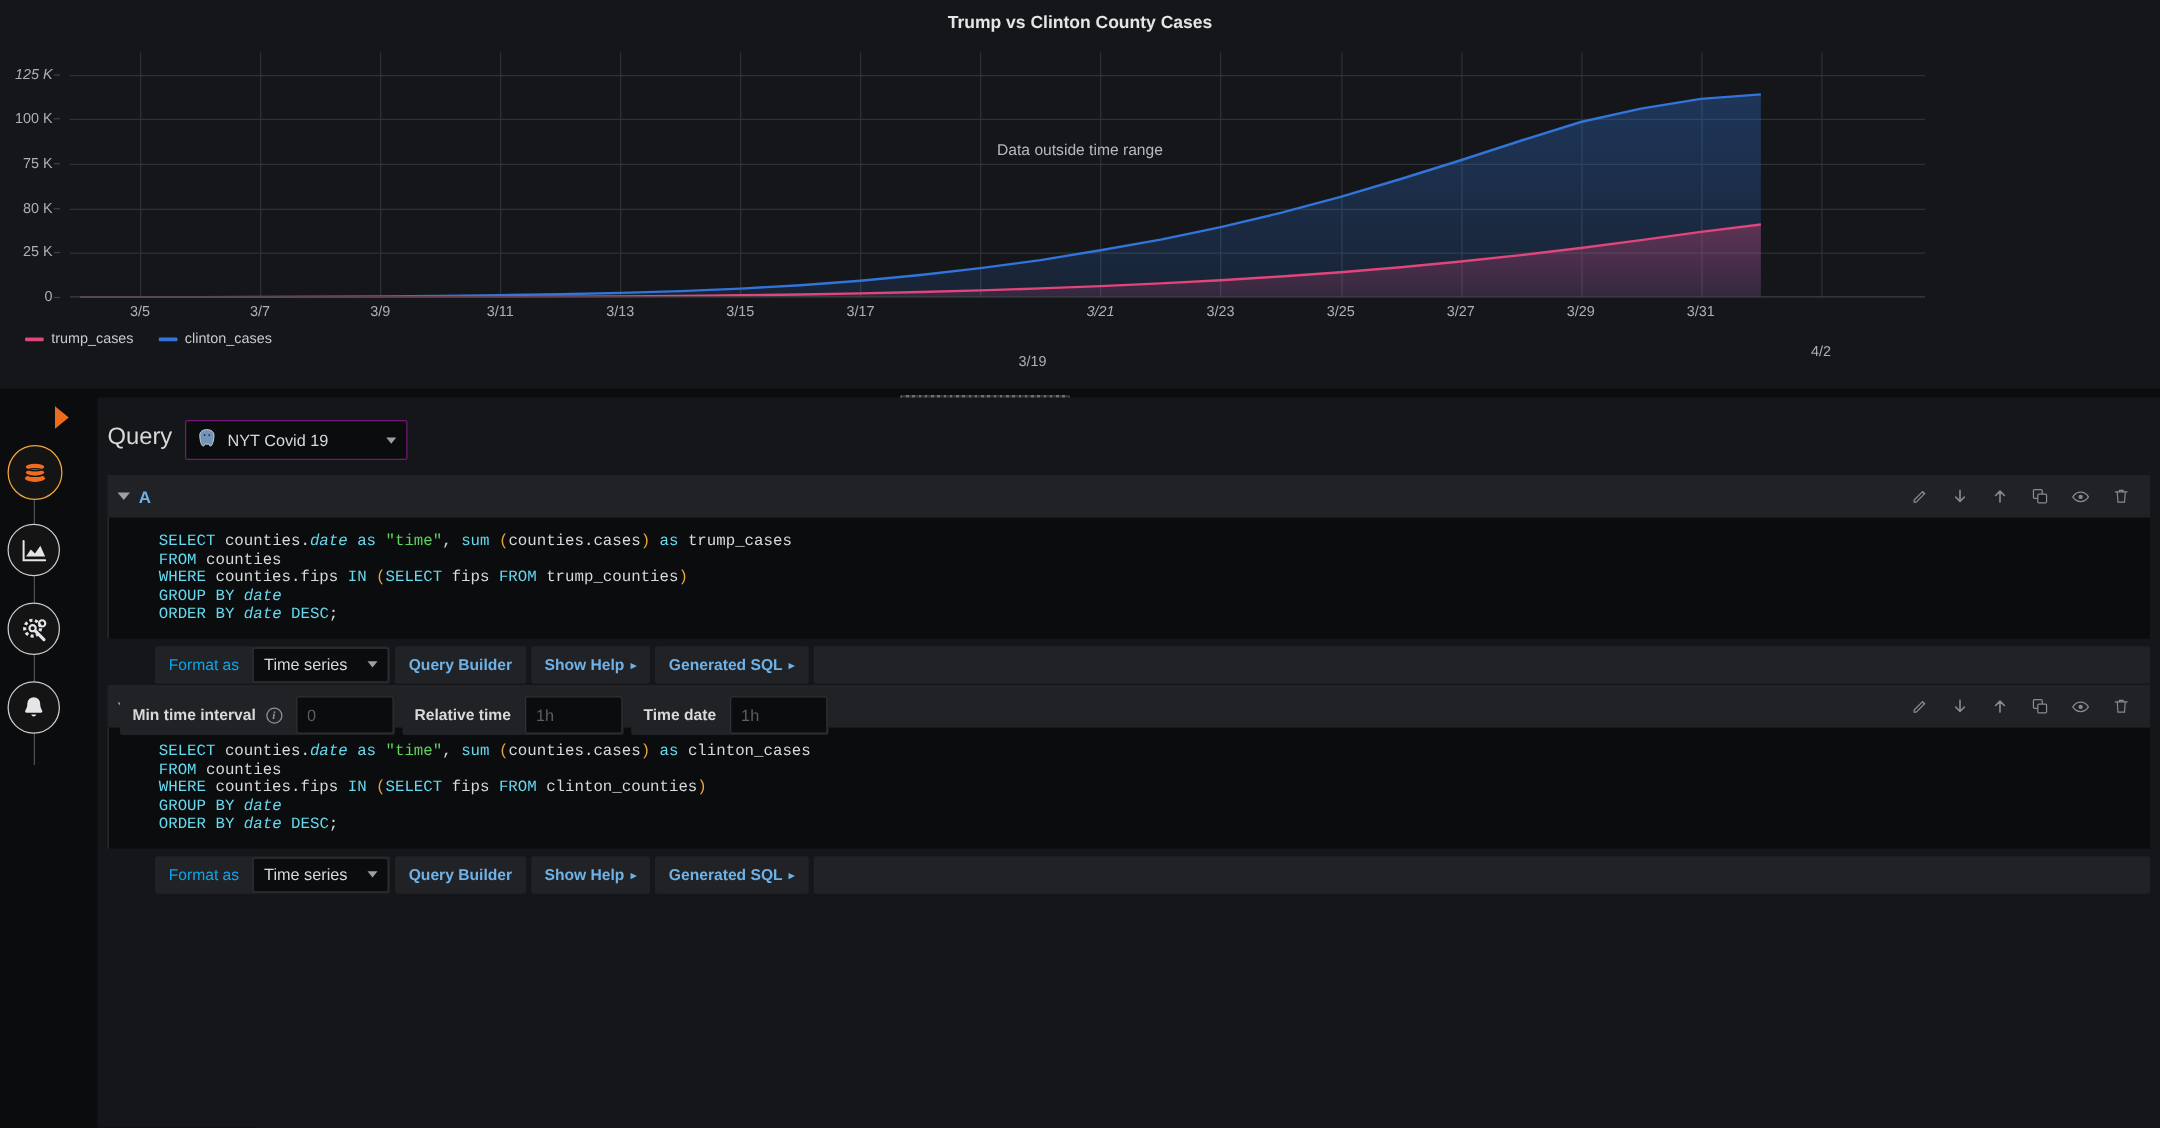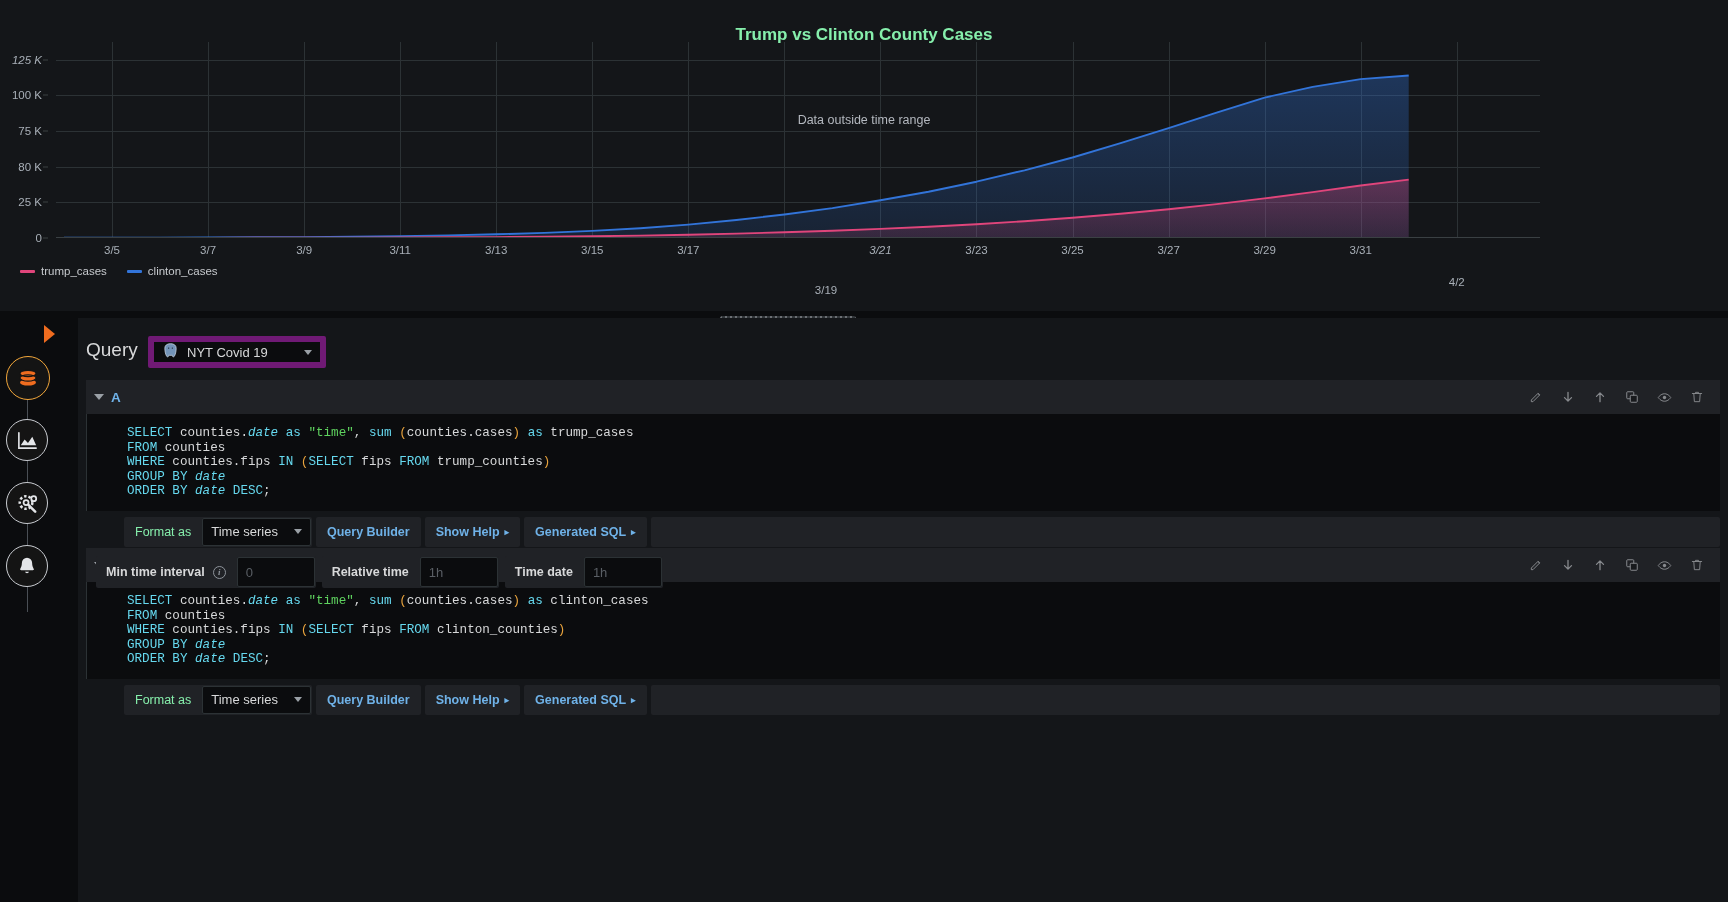--- a/index.html
+++ b/index.html
@@ -14,21 +14,21 @@
 
   
   .chart-panel {
     position: absolute; left: 0; top: 0;
     width: 1728px; height: 312px;
     background: #141619;
     border-bottom: 1px solid #0b0c0e;
   }
   .chart-title {
     position: absolute; left: 0; top: 9px; width: 1728px;
-    text-align: center; font-size: 17px; font-weight: bold; color: #86efac; margin-top: 16px;
+    text-align: center; font-size: 14px; font-weight: bold; color: #e5e5e5;
   }
   .plot-area {
     position: absolute; left: 56px; top: 42px;
     width: 1484px; height: 196px;
   }
   .gridlines { position: absolute; inset: 0; }
   .hline { position: absolute; left: 0; width: 100%; height: 1px; background: #2c3235; }
   .vline { position: absolute; top: 0; height: 100%; width: 1px; background: #2c3235; }
   .axis-base { position: absolute; left: 0; bottom: 0; width: 100%; height: 1px; background: #3a4043; }
   .y-axis { position: absolute; left: 0; top: 42px; width: 48px; height: 196px; }
@@ -101,21 +101,21 @@
   .editor-head {
     position: absolute; left: 0; top: 0; width: 1650px; height: 62px;
   }
   .query-label {
     position: absolute; left: 8px; top: 21px;
     font-size: 19px; color: #d8d9da;
   }
   .ds-picker {
     position: absolute; left: 70px; top: 18px;
     width: 178px; height: 32px;
-    background: #0b0c0e; border: 6px solid #701a75; border-radius: 2px;
+    background: #0b0c0e; border: 1px solid #701a75; border-radius: 2px;
     display: flex; align-items: center; padding: 0 8px; gap: 8px;
     cursor: pointer; font-size: 13px; color: #d8d9da;
   }
   .ds-caret {
     margin-left: auto;
     width: 0; height: 0;
     border-left: 4px solid transparent; border-right: 4px solid transparent;
     border-top: 5px solid #9aa0a6;
   }
   .head-actions {
@@ -160,21 +160,21 @@
   .str { color: #5fd35f; }
   .fn { color: #d8d9da; }
   .paren { color: #e8a33d; }
   .ital { color: #66d9ef; font-style: italic; }
 
   .sub-toolbar {
     background: #141619; padding: 6px 0 6px 38px;
     display: flex; gap: 4px; align-items: center;
   }
   .tb-group { display: flex; background: #202226; border-radius: 2px; align-items: center; height: 30px; }
-  .tb-label { font-size: 12.5px; color: #86efac; padding: 0 11px; white-space: nowrap; }
+  .tb-label { font-size: 12.5px; color: #0ea5e9; padding: 0 11px; white-space: nowrap; }
   .tb-link {
     font-size: 12.5px; color: #6fb2e8; padding: 0 11px; height: 30px;
     background: #202226; border-radius: 2px; display: flex; align-items: center;
     cursor: pointer; white-space: nowrap; font-weight: bold;
   }
   .tb-select {
     height: 28px; min-width: 108px; margin: 1px 1px 1px 0;
     background: #0b0c0e; border: 1px solid #2c3235; border-radius: 2px;
     display: flex; align-items: center; padding: 0 8px;
     font-size: 13px; color: #d8d9da; cursor: pointer;

